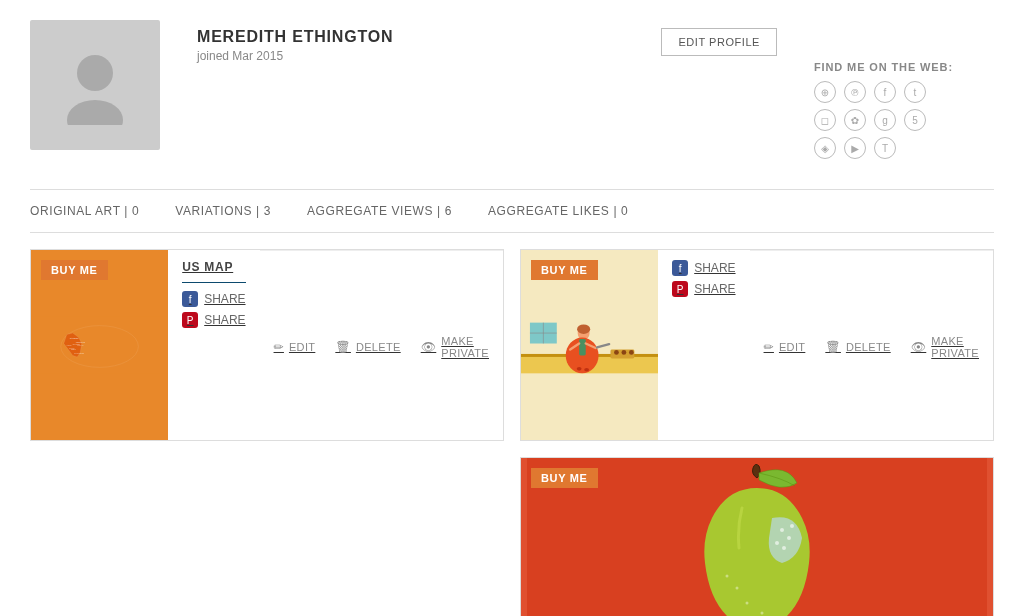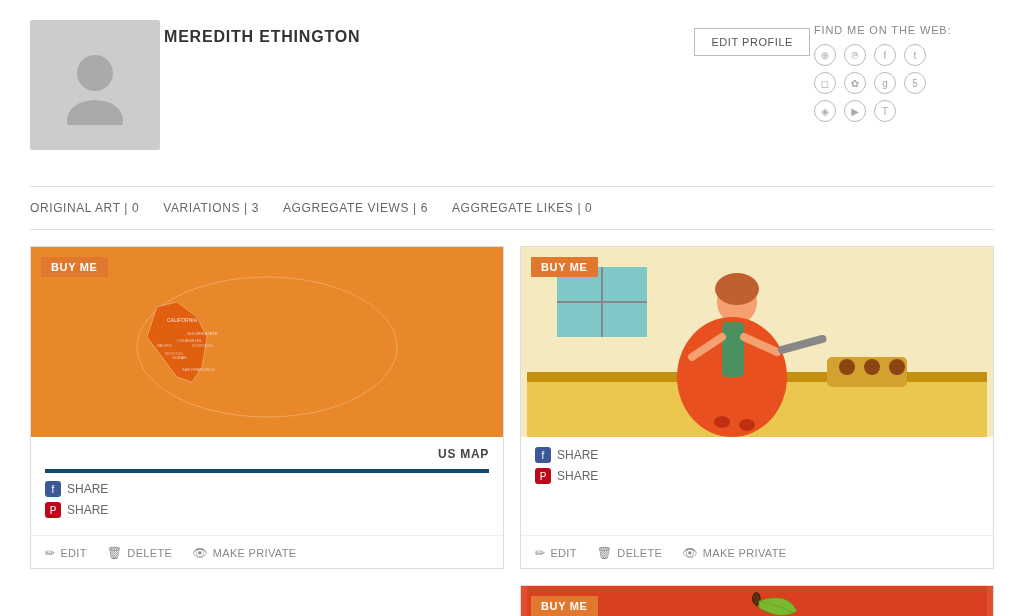--- a/index.html
+++ b/index.html
@@ -14,22 +14,22 @@
       margin: 0 auto;
       background: #fff;
       min-height: 616px;
       padding: 20px 30px;
     }
 
     
     .profile-header {
       display: flex;
       align-items: flex-start;
-      gap: 4px;
-      padding-bottom: 36px;
+      gap: 37px;
+      padding-bottom: 24px;
       border-bottom: 1px solid #ddd;
     }
     .avatar-area {
       width: 130px;
       height: 130px;
       flex-shrink: 0;
       display: flex;
       align-items: center;
       justify-content: center;
       background: #ccc;
@@ -72,25 +72,26 @@
       color: #555;
       text-transform: uppercase;
     }
 
     .social-section {
       flex: 0 0 180px;
       padding-top: 4px;
     }
     .social-label {
       font-size: 11px;
-      font-weight: normal;
+      font-weight: bold;
       color: #888;
       letter-spacing: 0.08em;
       text-transform: uppercase;
       margin-bottom: 8px;
+      margin-top: 37px;
     }
     .social-icons-row {
       display: flex;
       gap: 8px;
       margin-bottom: 6px;
     }
     .social-icon {
       width: 22px;
       height: 22px;
       border-radius: 50%;
@@ -99,21 +100,21 @@
       align-items: center;
       justify-content: center;
       font-size: 10px;
       color: #aaa;
       cursor: pointer;
     }
 
     
     .stats-bar {
       display: flex;
-      gap: 24px;
+      gap: 36px;
       padding: 14px 0;
       font-size: 12px;
       color: #666;
       letter-spacing: 0.05em;
       text-transform: uppercase;
       border-bottom: 1px solid #ddd;
     }
     .stat-item {
       cursor: pointer;
     }
@@ -123,21 +124,22 @@
       display: grid;
       grid-template-columns: 1fr 1fr;
       gap: 16px;
       padding-top: 16px;
     }
 
     .art-card {
       border: 1px solid #ddd;
       background: #fff;
       display: flex;
-      flex-direction: column;
+      flex-direction: row;
+      text-decoration: underline;
     }
     .art-image-bg {
       width: 100%;
       height: 190px;
       position: relative;
     }
 
     
     .img-us-map {
       background: #e8882a;
@@ -180,23 +182,22 @@
       padding: 10px 14px 12px;
       flex: 1;
     }
     .art-title {
       font-size: 12px;
       font-weight: bold;
       letter-spacing: 0.06em;
       text-transform: uppercase;
       color: #444;
       padding-bottom: 8px;
-      border-bottom: 4px solid #0c4a6e;
+      border-bottom: 1px solid #0c4a6e;
       margin-bottom: 8px;
-      text-align: right;
     }
     .share-row {
       display: flex;
       align-items: center;
       gap: 6px;
       margin-bottom: 5px;
       font-size: 12px;
       color: #666;
       cursor: pointer;
     }
@@ -240,20 +241,21 @@
 
     <div class="avatar-area">
       <svg class="avatar-silhouette" viewBox="0 0 80 80" xmlns="http://www.w3.org/2000/svg">
         <circle cx="40" cy="28" r="18" fill="#aaa"></circle>
         <ellipse cx="40" cy="75" rx="28" ry="20" fill="#aaa"></ellipse>
       </svg>
     </div>
 
     <div class="profile-info">
       <div class="profile-name">MEREDITH ETHINGTON</div>
+      <div class="profile-joined">joined Mar 2015</div>
     </div>
 
     <div class="profile-actions">
       <button class="action-btn">EDIT PROFILE</button>
     </div>
 
     <div class="social-section">
       <div class="social-label">FIND ME ON THE WEB:</div>
       <div class="social-icons-row">
         <div class="social-icon">⊕</div>

